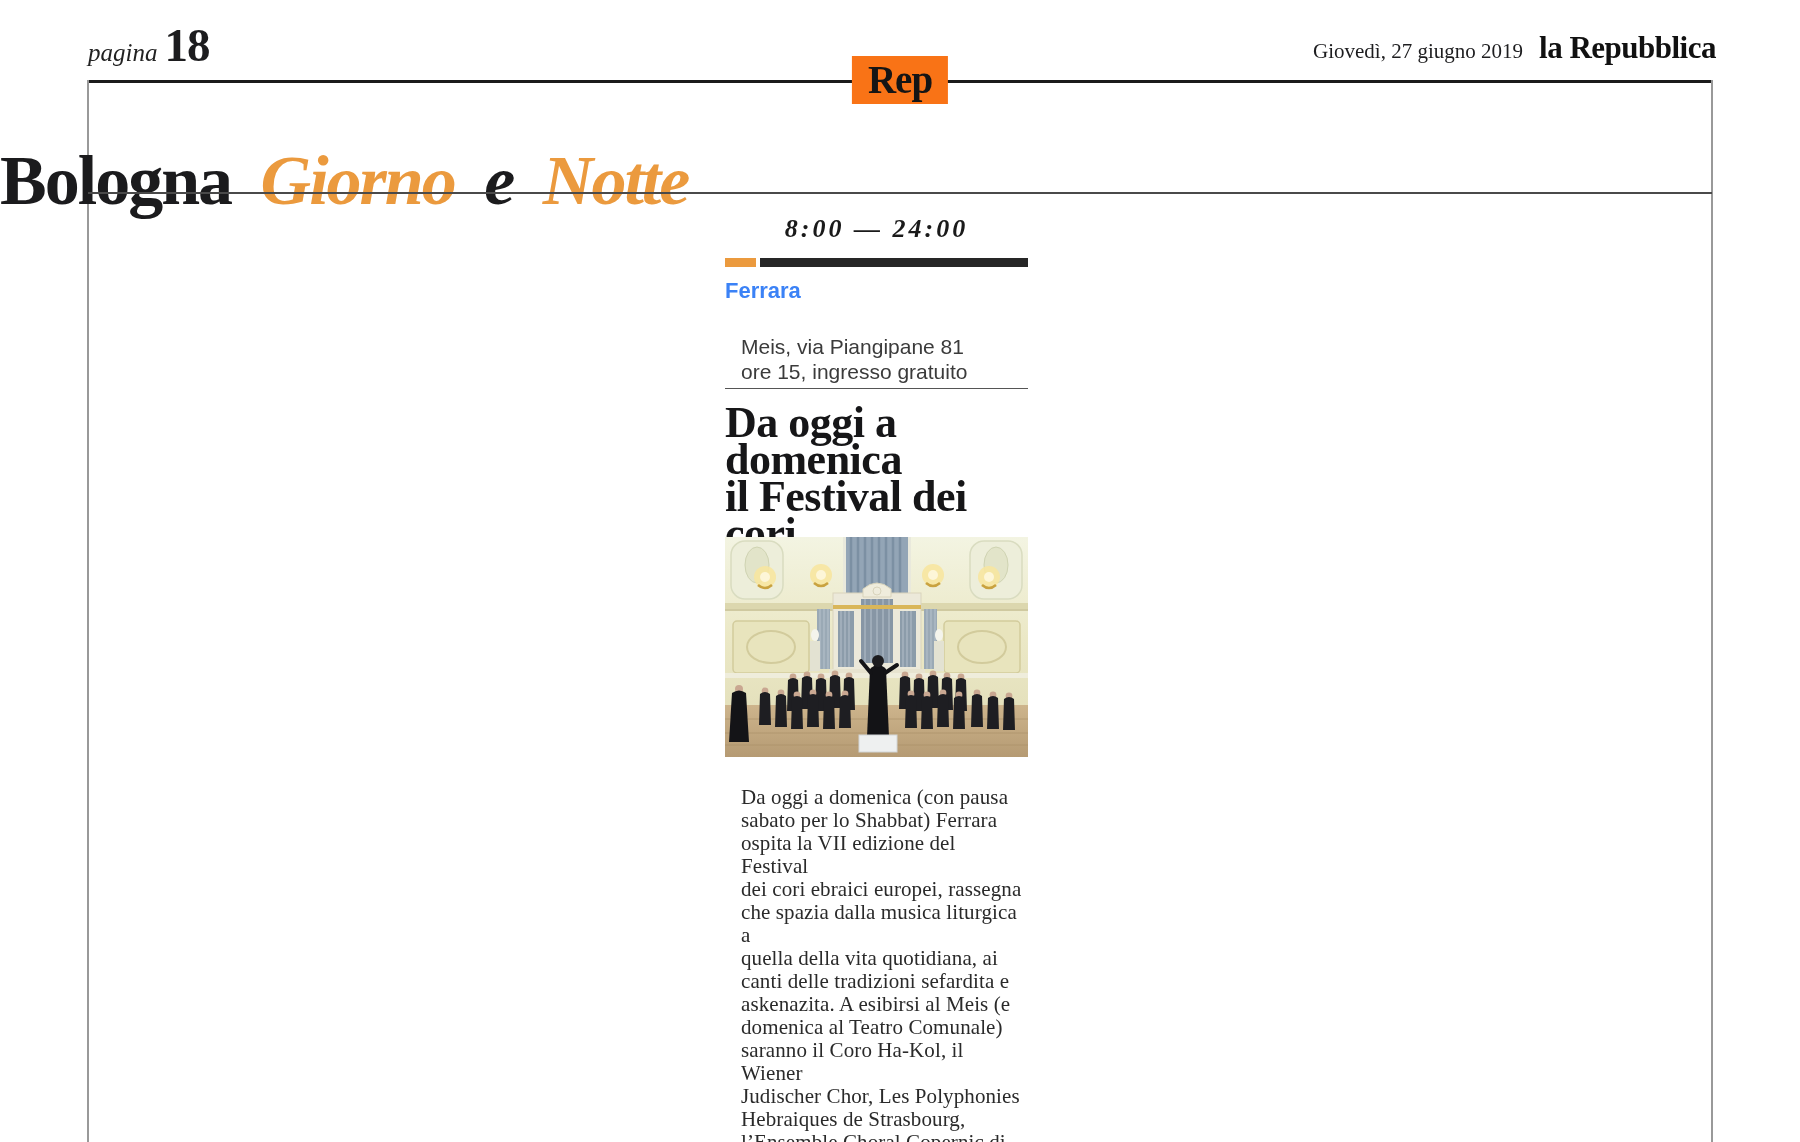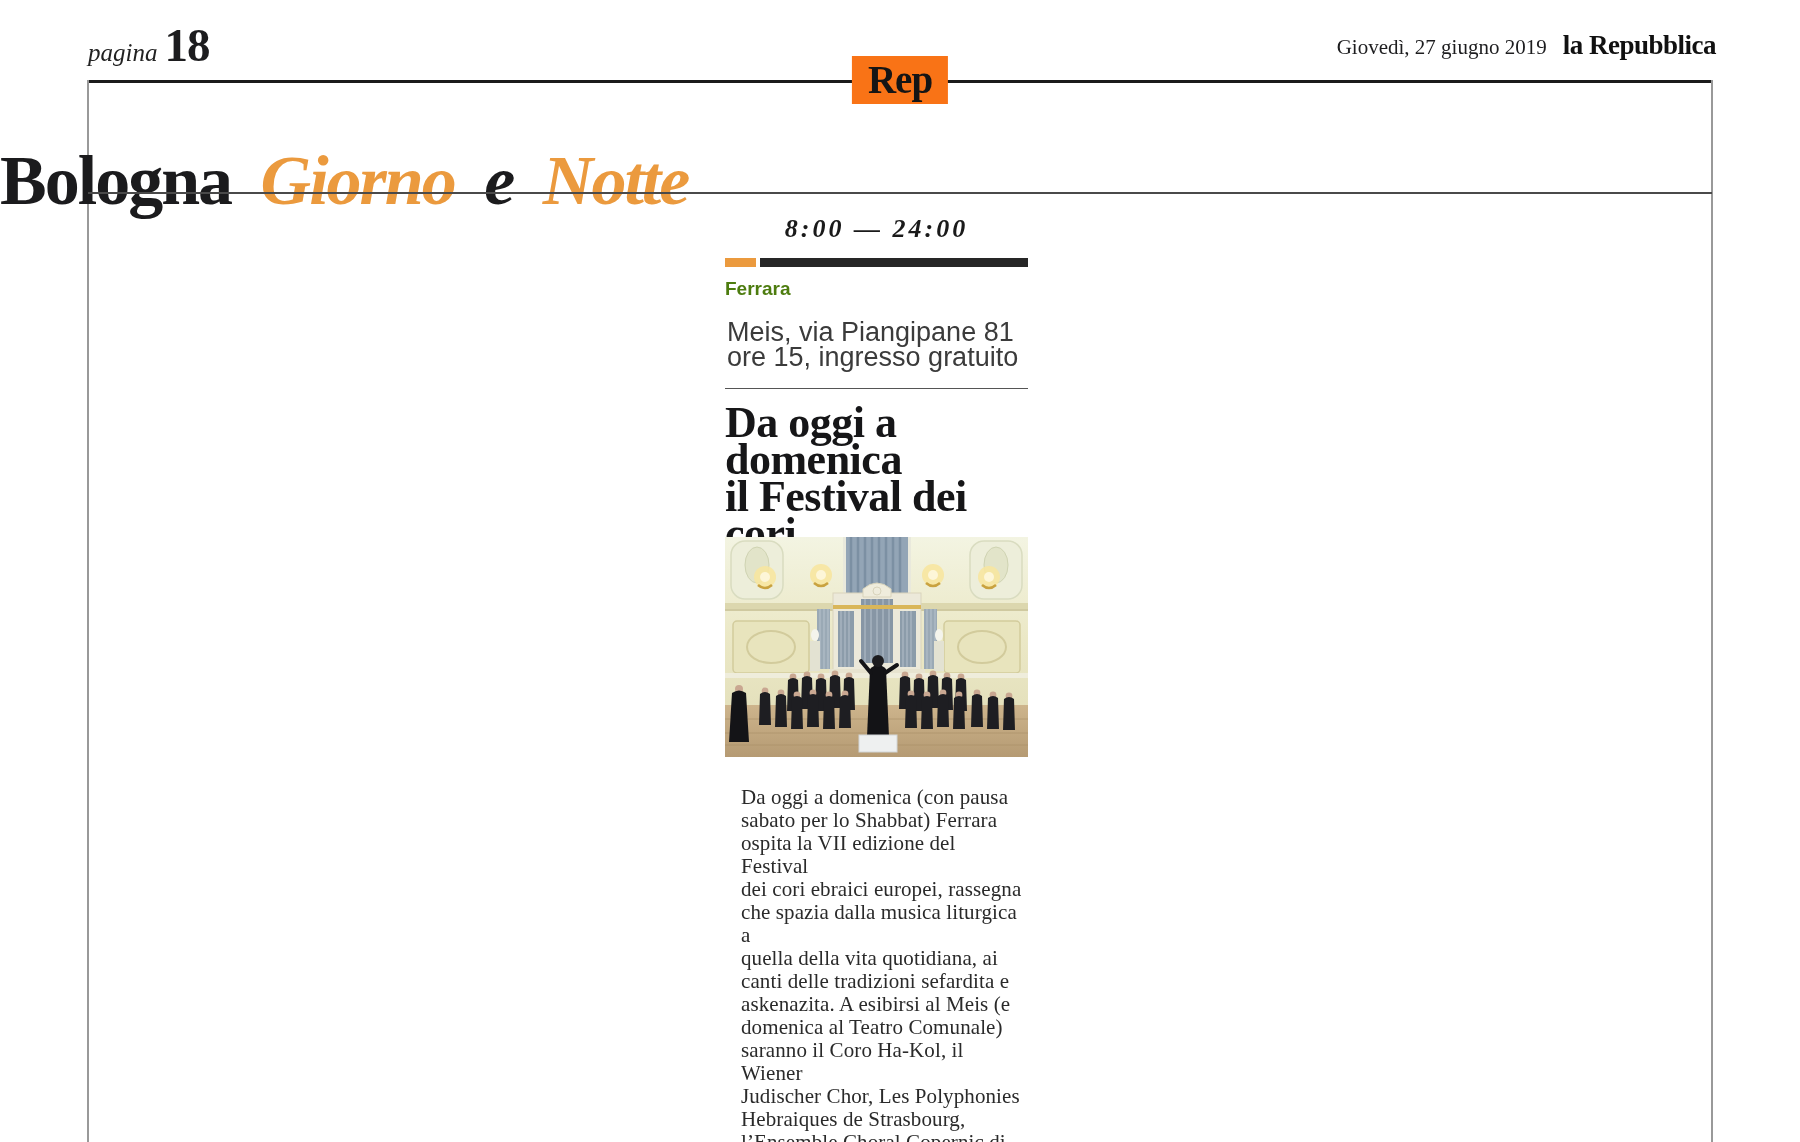--- a/index.html
+++ b/index.html
@@ -5,21 +5,21 @@
   html,body{margin:0;padding:0;background:#ffffff;}
   .canvas{position:relative;width:1800px;height:1142px;background:#fff;overflow:hidden;
           font-family:"Liberation Serif",serif;color:#1c1c1e;}
 
   
   .pagina{position:absolute;left:88px;top:18px;display:flex;align-items:baseline;}
   .pagina-label{font-style:italic;font-size:25px;color:#222;}
   .pagina-num{font-weight:bold;font-size:47px;margin-left:7px;letter-spacing:-1px;}
   .dateline{position:absolute;right:84px;top:30px;display:flex;align-items:baseline;}
   .date-text{font-size:21px;color:#1d1d1f;}
-  .brand{font-weight:bold;font-size:27px;margin-left:16px;letter-spacing:-0.5px;color:#111;}
+  .brand{font-weight:bold;font-size:31px;margin-left:16px;letter-spacing:-0.5px;color:#111;}
 
   
   .rule-top{position:absolute;left:88px;top:80px;width:1624px;height:3px;background:#1b1b1b;}
   .rule-mid{position:absolute;left:88px;top:192px;width:1624px;height:2px;background:#4a4a4a;}
   .vline{position:absolute;top:80px;width:2px;height:1062px;background:#999;}
   .vline.left{left:87px;}
   .vline.right{left:1711px;}
   .rep-tab{position:absolute;left:50%;top:56px;transform:translateX(-50%);
            background:#f97316;padding:0 16px;font-weight:bold;font-size:39px;
            letter-spacing:-1px;color:#151515;line-height:48px;}
@@ -31,23 +31,23 @@
   .main-title .t-orange:last-child{margin-right:0;}
 
   
   .column{position:absolute;left:725px;top:212px;width:303px;}
   .time-range{position:absolute;left:0;top:2px;width:100%;text-align:center;
               font-weight:bold;font-size:26px;letter-spacing:3px;color:#1a1a1a;font-style:italic;}
   .cat-bar{position:absolute;left:0;top:46px;width:100%;height:9px;}
   .cat-bar .seg-orange{position:absolute;left:0;top:0;width:31px;height:9px;background:#EB9A3E;}
   .cat-bar .seg-black{position:absolute;left:35px;top:0;right:0;height:9px;background:#262626;}
   .city{position:absolute;left:0;top:66px;margin:0;font-family:"Liberation Sans",sans-serif;
-        font-weight:bold;font-size:19px;color:#4d7c0f;letter-spacing:0;}
-  .venue{position:absolute;left:0;top:106px;margin:2px;font-family:"Liberation Sans",sans-serif;
-         font-size:27px;line-height:25px;color:#3b3b3b;white-space:pre-line;}
+        font-weight:bold;font-size:22px;color:#3b82f6;letter-spacing:0;}
+  .venue{position:absolute;left:0;top:106px;margin:16px;font-family:"Liberation Sans",sans-serif;
+         font-size:21px;line-height:25px;color:#3b3b3b;white-space:pre-line;}
   .divider{position:absolute;left:0;top:176px;width:100%;height:1px;background:#555;border:0;margin:0;}
   .headline{position:absolute;left:0;top:192px;margin:0;font-weight:bold;font-size:44px;
             line-height:37px;color:#161618;white-space:pre-line;letter-spacing:-0.5px;}
   .photo{position:absolute;left:0;top:325px;width:303px;height:220px;margin:0;overflow:hidden;}
   .photo svg{display:block;width:100%;height:100%;}
   .body-text{position:absolute;left:16px;top:574px;margin:0;font-size:21px;line-height:23px;
              color:#2a2a2a;white-space:pre-line;letter-spacing:0.1px;}
 </style>
 </head>
 <body>

